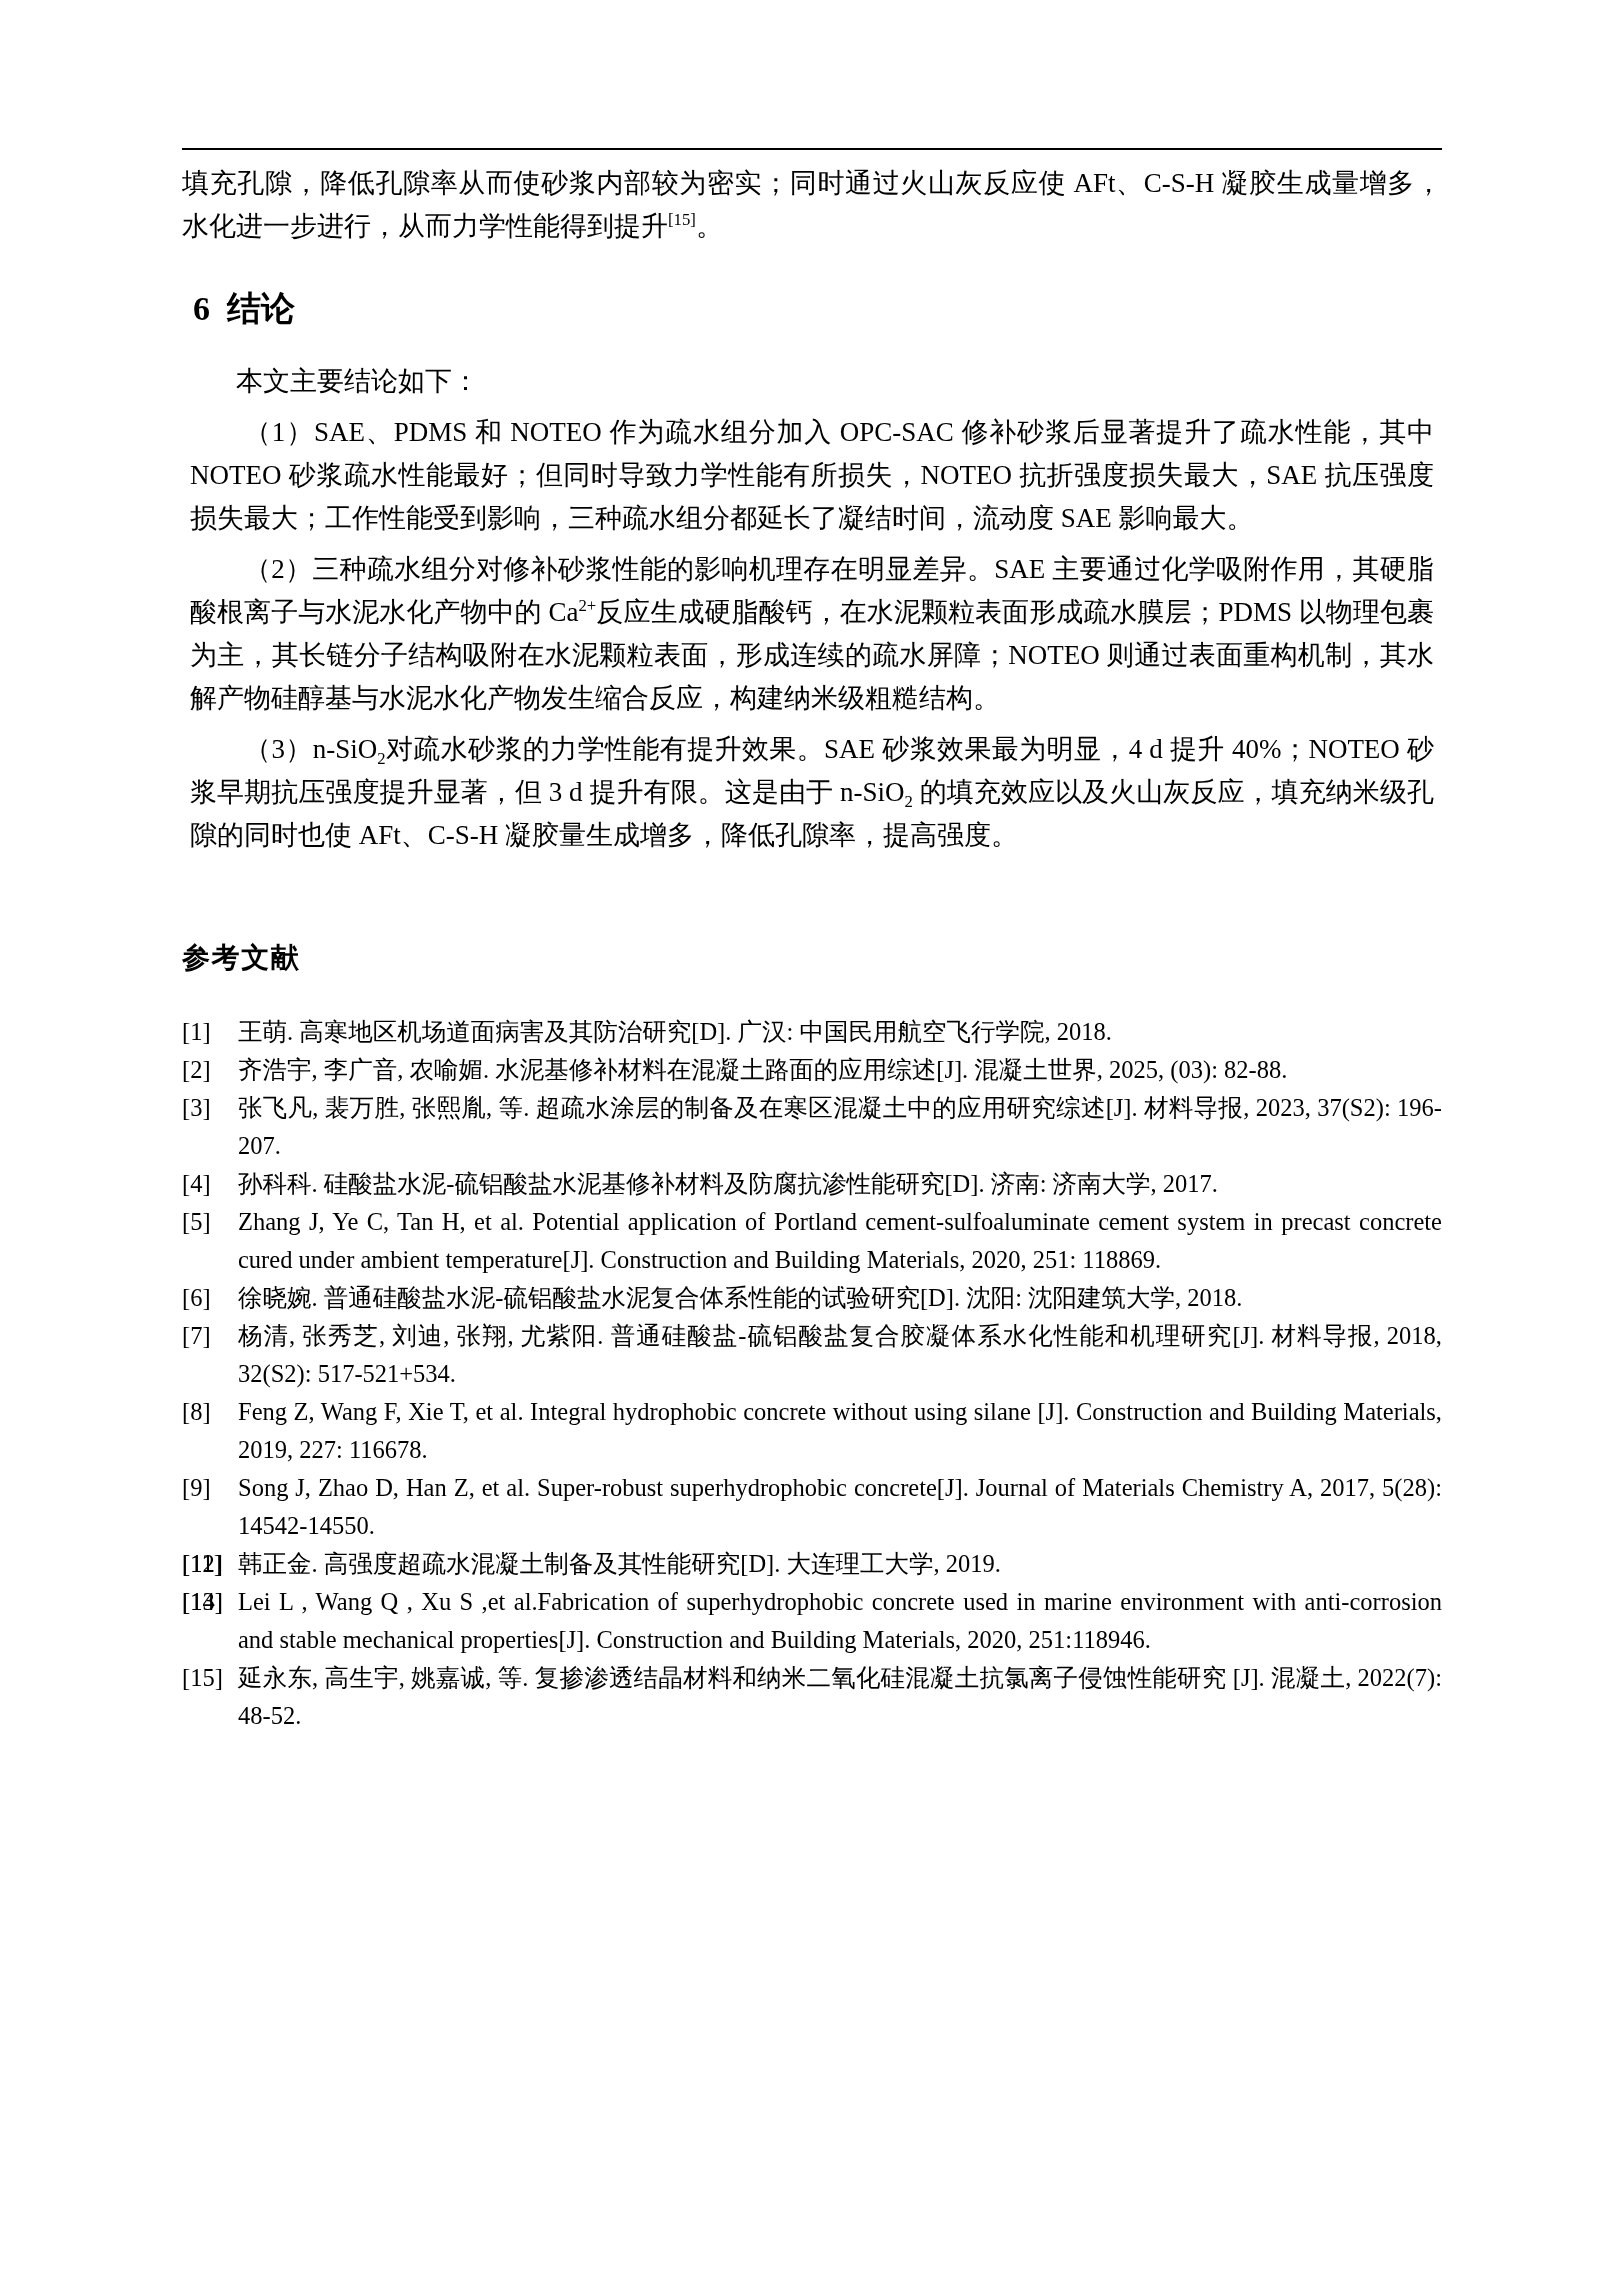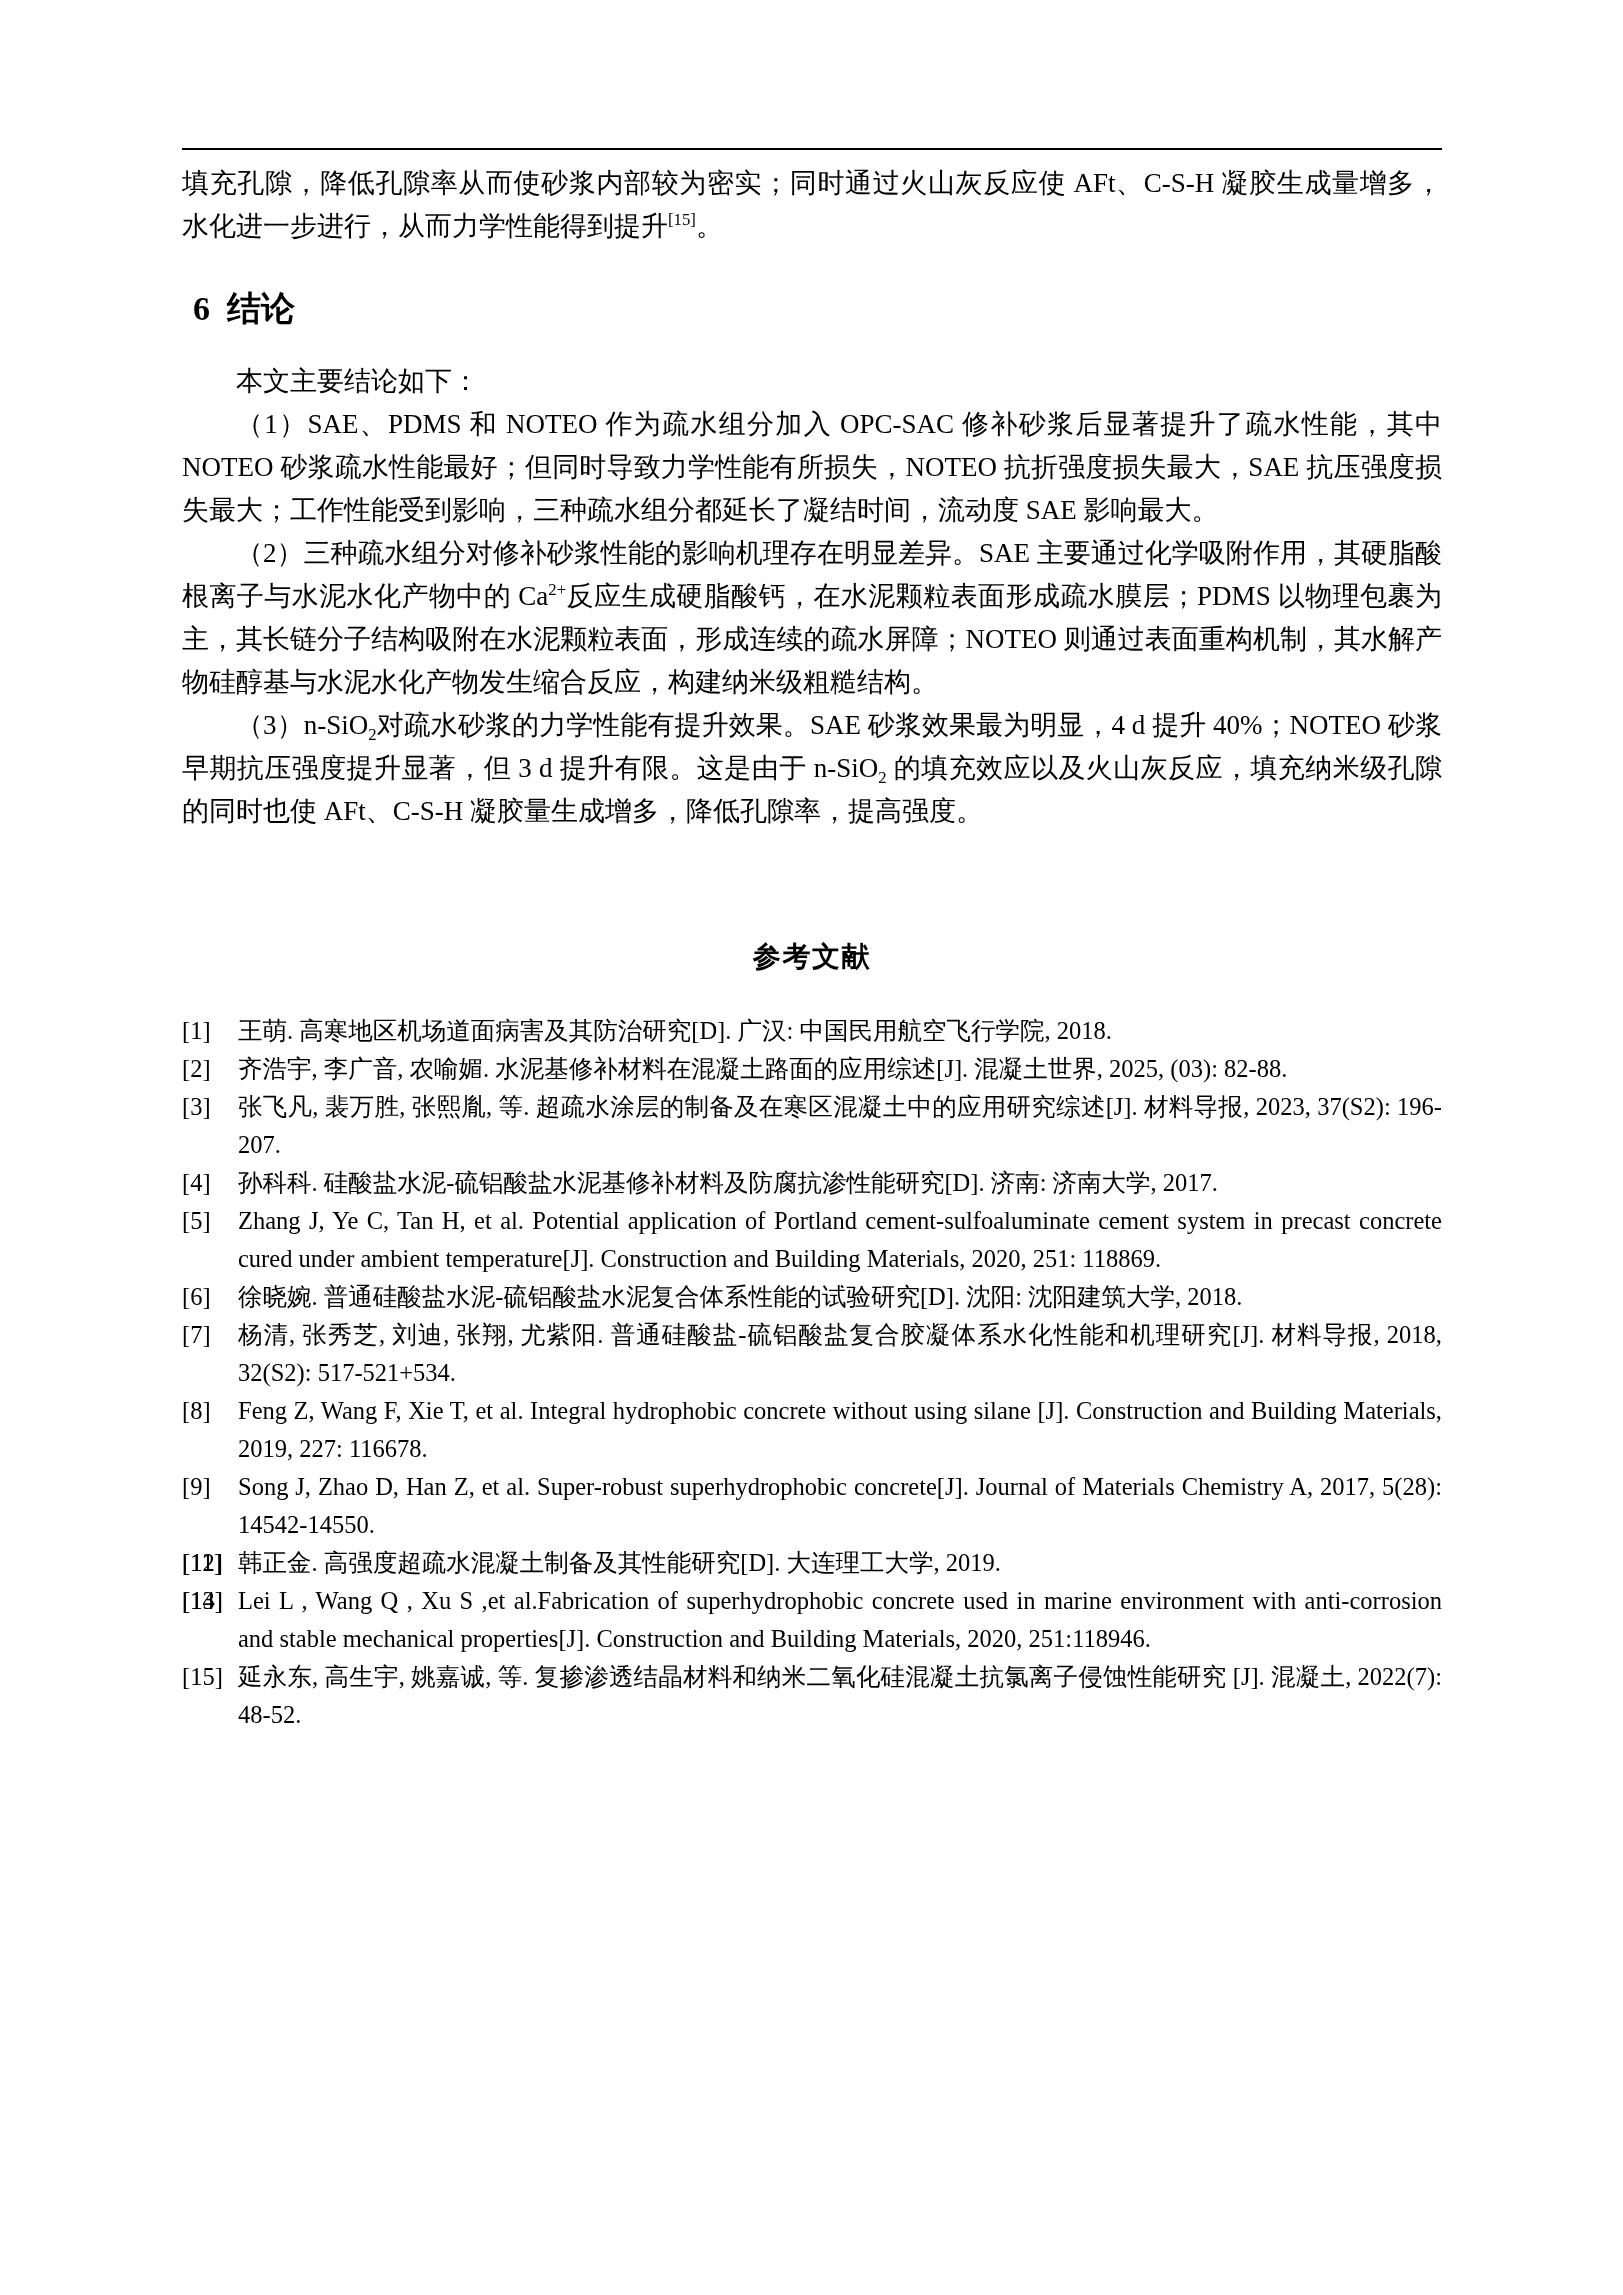--- a/index.html
+++ b/index.html
@@ -37,27 +37,26 @@
     font-weight:bold;
     margin:38px 0 28px 11px;
     white-space:pre-wrap;
     font-family:"Liberation Serif","DejaVu Serif",serif;
   }
   .conclusion-item{
     font-size:27px;
     line-height:43px;
     text-align:justify;
     text-indent:2em;
-    margin:0;
+    margin:8px;
   }
   .refs-title{
     font-size:28px;
     font-weight:bold;
-    text-align:center;
-    margin:105px 0 36px 0;
+    margin:82px 0 36px 0;
     letter-spacing:1.6px;
   }
   .ref-list{ margin:0; padding:0; }
   .ref-item{
     position:relative;
     padding-left:56px;
     font-size:24.5px;
     line-height:38px;
     text-align:justify;
     margin:0;

